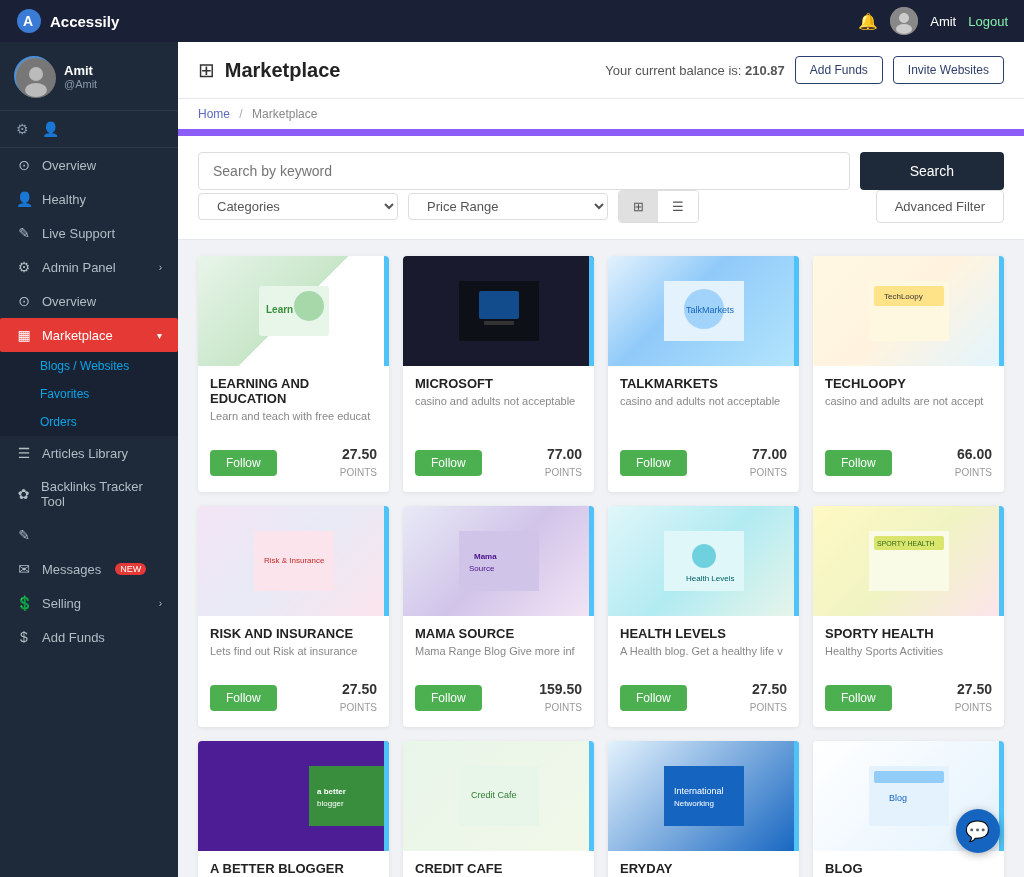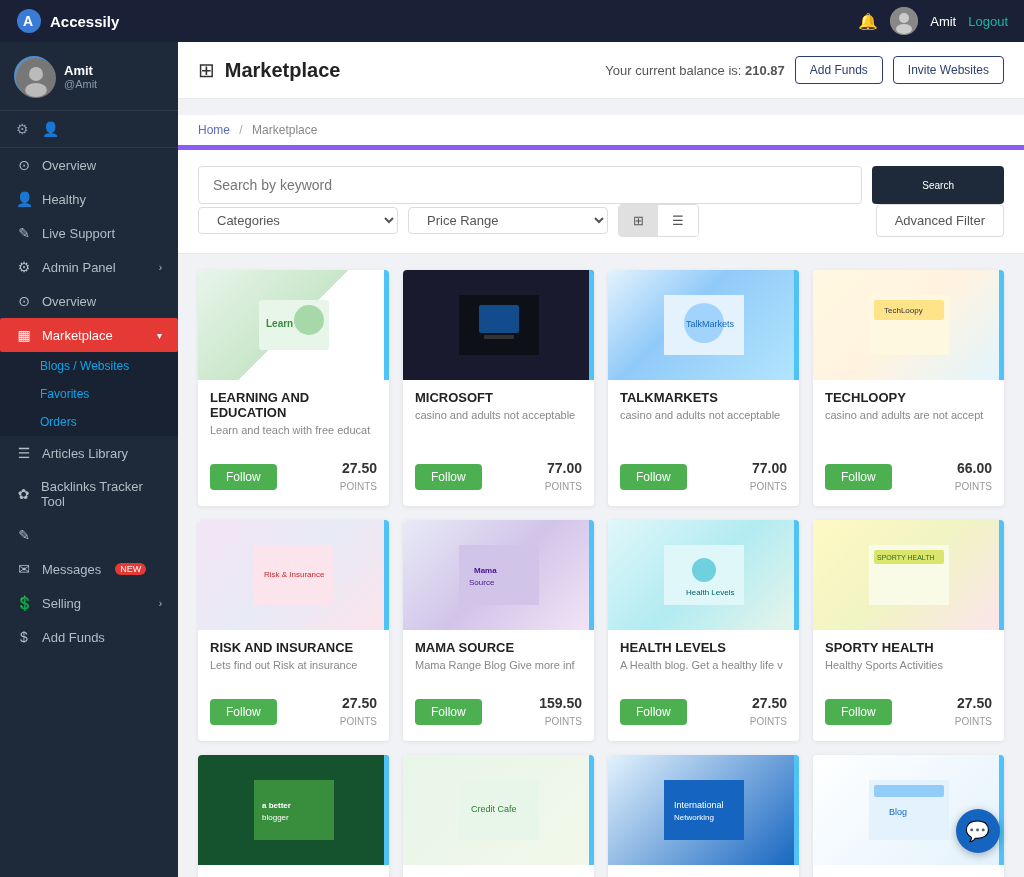--- a/index.html
+++ b/index.html
@@ -15,21 +15,21 @@
       padding: 0 16px;
       flex-shrink: 0;
     }
     .top-navbar-left { display: flex; align-items: center; gap: 8px; }
     .top-navbar-logo { width: 26px; height: 26px; }
     .top-navbar-brand { color: #fff; font-size: 15px; font-weight: 600; }
     .top-navbar-right { display: flex; align-items: center; gap: 12px; }
     .top-navbar-bell { color: #aaa; font-size: 16px; cursor: pointer; }
     .top-navbar-avatar { width: 28px; height: 28px; border-radius: 50%; background: #888; display: flex; align-items: center; justify-content: center; overflow: hidden; }
     .top-navbar-username { color: #fff; font-size: 13px; }
-    .top-navbar-logout { color: #14b8a6; font-size: 13px; cursor: pointer; background: none; border: none; text-align: center; }
+    .top-navbar-logout { color: #86efac; font-size: 13px; cursor: pointer; background: none; border: none; text-align: center; }
 
     
     .layout { display: flex; flex: 1; overflow: hidden; }
 
     
     .sidebar {
       width: 178px;
       background: #1e2a3a;
       display: flex;
       flex-direction: column;
@@ -127,23 +127,22 @@
       cursor: pointer;
       font-weight: 500;
     }
 
     
     .breadcrumb-bar {
       background: #fff;
       padding: 8px 20px;
       font-size: 12px;
       color: #888;
-      border-bottom: 5px solid #8b5cf6;
+      border-bottom: 7px solid #8b5cf6;
       flex-shrink: 0;
-      margin-top: 16px;
     }
     .breadcrumb-bar a { color: #5c6bc0; text-decoration: none; }
     .breadcrumb-sep { margin: 0 6px; color: #aaa; }
 
     
     .filters-section {
       background: #fff;
       padding: 16px 20px;
       border-bottom: 1px solid #e5e8ec;
       flex-shrink: 0;
@@ -157,21 +156,21 @@
       font-size: 14px;
       color: #999;
       outline: none;
     }
     .btn-search {
       background: #1e2a3a;
       color: #fff;
       border: none;
       padding: 10px 50px;
       border-radius: 4px;
-      font-size: 10px;
+      font-size: 14px;
       cursor: pointer;
       font-weight: 500;
     }
     .filter-row { display: flex; gap: 10px; align-items: center; }
     .filter-select {
       border: 1px solid #ddd;
       border-radius: 4px;
       padding: 4px 14px;
       font-size: 13px;
       color: #555;
@@ -266,21 +265,21 @@
 
     
     .img-learn { background: linear-gradient(135deg, #e8f5e9 0%, #c8e6c9 50%, #fff 50%); }
     .img-microsoft { background: #1a1a2e; }
     .img-talkmarkets { background: linear-gradient(135deg, #e3f2fd 0%, #90caf9 40%, #b3e5fc 100%); }
     .img-techloopy { background: linear-gradient(135deg, #fff8e1 0%, #fff3e0 50%, #e1f5fe 100%); }
     .img-risk { background: linear-gradient(135deg, #f3e5f5 0%, #e8eaf6 50%, #fce4ec 100%); }
     .img-mama { background: linear-gradient(135deg, #e8eaf6 0%, #d1c4e9 50%, #f3e5f5 100%); }
     .img-health { background: linear-gradient(135deg, #e0f7fa 0%, #b2ebf2 50%, #e8f5e9 100%); }
     .img-sporty { background: linear-gradient(135deg, #fff9c4 0%, #f0f4c3 50%, #fce4ec 100%); }
-    .img-blogger { background: #14532d; }
+    .img-blogger { background: #4c1d95; justify-content: flex-end; }
     .img-credit { background: linear-gradient(135deg, #e8f5e9 0%, #f1f8e9 100%); }
     .img-eryday { background: linear-gradient(135deg, #e3f2fd 0%, #1565c0 100%); }
     .img-blog { background: linear-gradient(135deg, #fff 0%, #e3f2fd 100%); }
 
     
     .chat-fab {
       position: fixed;
       bottom: 24px;
       right: 24px;
       width: 44px;

